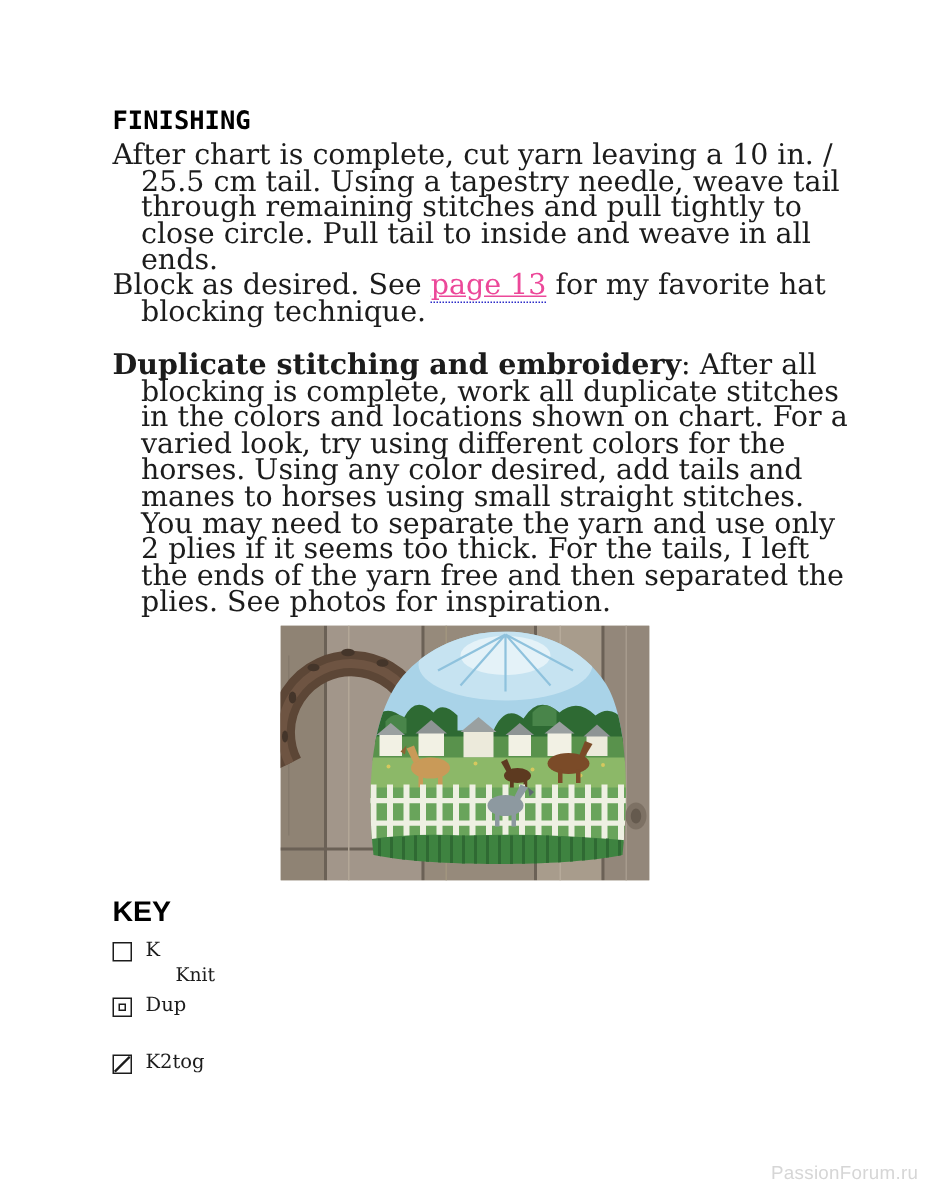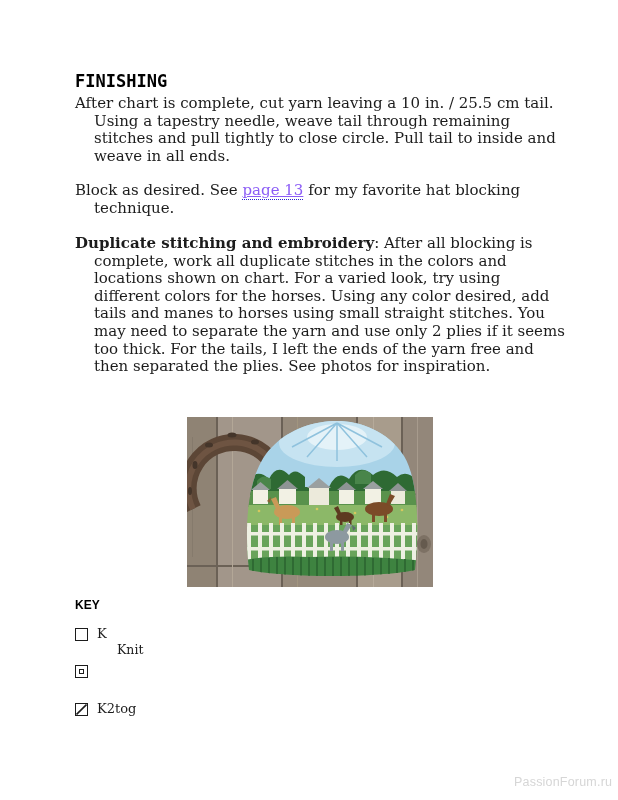--- a/index.html
+++ b/index.html
@@ -7,29 +7,29 @@
     width:618px;height:800px;position:relative;background:#ffffff;
     font-family:"DejaVu Serif", serif;color:#1c1c1c;overflow:hidden;
   }
   .abs{position:absolute;}
   .heading-mono{
     font-family:"DejaVu Sans Mono", monospace;
     font-weight:bold;font-size:17px;color:#000;letter-spacing:0px;text-align:right;
   }
   .heading-sans{
     font-family:"Liberation Sans", sans-serif;
-    font-weight:bold;font-size:12px;color:#000;
+    font-weight:bold;font-size:19px;color:#000;
   }
   .para{
-    width:472px;font-size:15px;line-height:17.6px;
+    width:472px;font-size:19px;line-height:17.6px;
     padding-left:19px;text-indent:-19px;color:#1c1c1c;
   }
   .para b{font-weight:bold;}
   a.page-link{
-    color:#8b5cf6;text-decoration:underline;
+    color:#ec4899;text-decoration:underline;
     border-bottom:1px dotted #2b2bc8;cursor:pointer;
   }
   .photo-frame{left:187px;top:417px;width:246px;height:170px;}
   .key-item{display:flex;gap:9px;align-items:flex-start;}
   .key-symbol{
     width:11px;height:11px;border:1.5px solid #1c1c1c;background:#fff;
     margin-top:2px;flex:0 0 auto;position:relative;
   }
   .key-symbol .inner-dot{
     position:absolute;left:2.5px;top:2.5px;width:3px;height:3px;
@@ -237,20 +237,21 @@
     <div class="abbr">K</div>
     <div class="desc">Knit</div>
   </span>
 </div>
 
 <div class="abs key-item" style="left:75px;top:663px;">
   <span class="key-symbol">
     <span class="inner-dot"></span>
   </span>
   <span class="key-text">
+    <div class="abbr">Dup</div>
   </span>
 </div>
 
 <div class="abs key-item" style="left:75px;top:701px;">
   <span class="key-symbol">
     <svg width="11" height="11" viewBox="0 0 11 11">
       <line x1="0.5" y1="10.5" x2="10.5" y2="0.5" stroke="#1c1c1c" stroke-width="1.6"></line>
     </svg>
   </span>
   <span class="key-text">

